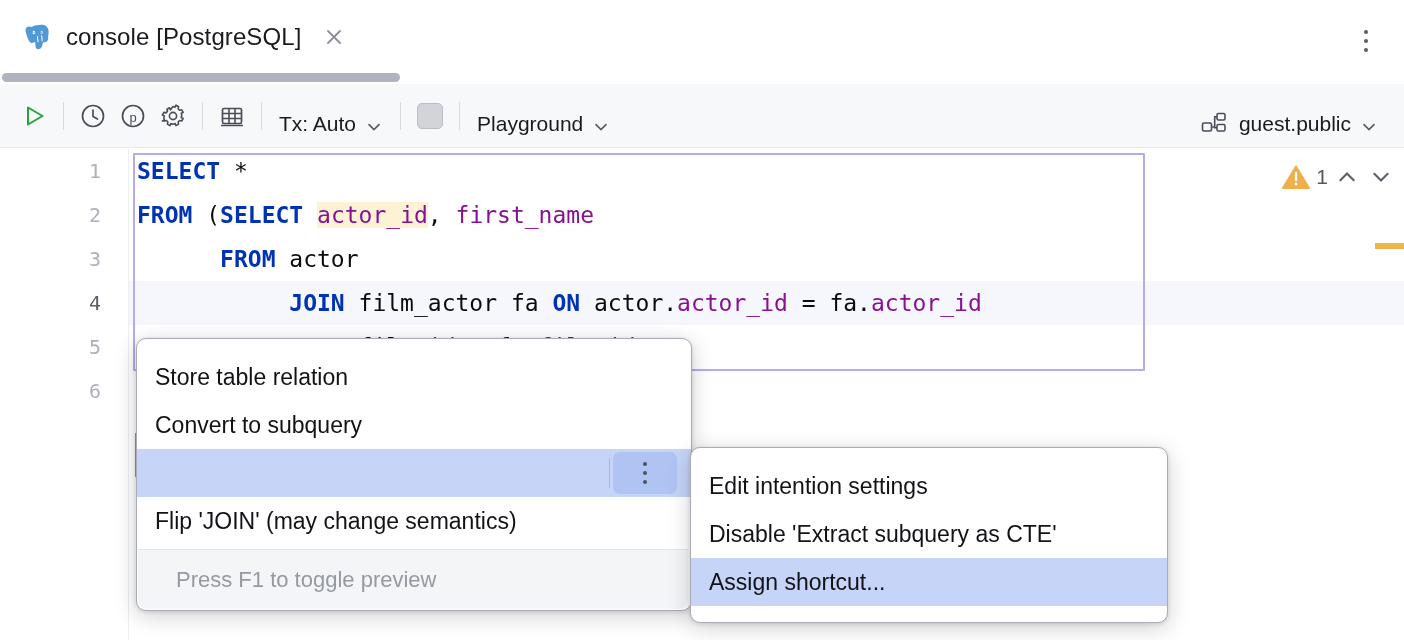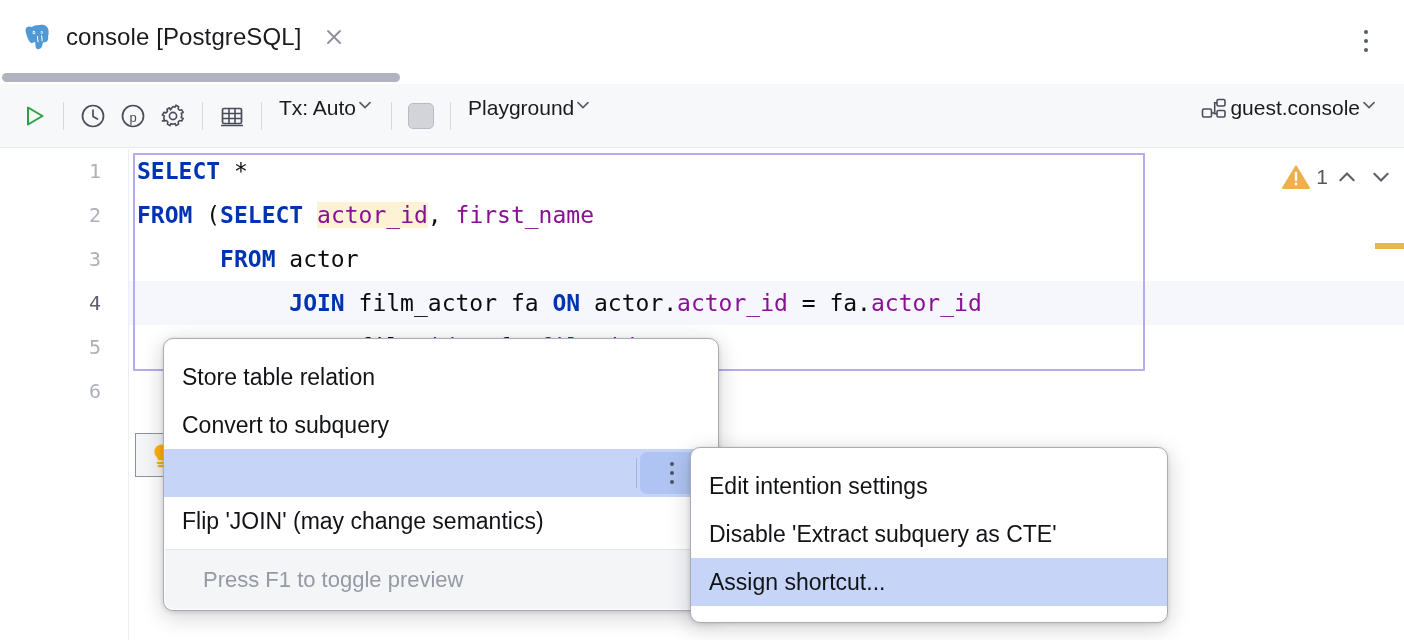--- a/index.html
+++ b/index.html
@@ -60,21 +60,21 @@
   }
   .tb-btn {
     height: 40px; min-width: 40px; border-radius: 6px;
     display: flex; align-items: center; justify-content: center;
     color: #4a4d59;
   }
   .tb-sep { width: 1px; height: 28px; background: #d6d9e0; margin: 0 9px; flex: none; }
   .tb-label { font-size: 21px; color: #1b1b1f; white-space: nowrap; }
   .chev { width: 18px; height: 18px; flex: none; color: #5a5d68; }
   .tb-combo {
-    height: 40px; display: flex; align-items: flex-start; 
+    height: 40px; display: flex; align-items: flex-end; gap: 9px;
     padding: 0 8px; border-radius: 6px;
   }
   .stopsq {
     width: 26px; height: 26px; border-radius: 5px;
     background: #d2d4d9; border: 1px solid #b9bcc4;
   }
   .spacer { flex: 1 1 auto; }
 
   
   .editor {
@@ -132,21 +132,21 @@
     background: #eeb54a;
   }
 
   
   .popup {
     position: absolute; background: #ffffff;
     border: 1px solid #a9acb5; border-radius: 10px;
     box-shadow: 0 5px 22px rgba(20,22,30,.20), 0 1px 4px rgba(20,22,30,.14);
     z-index: 30;
   }
-  #intent-popup { left: 136px; top: 338px; width: 556px; height: 273px; margin-left: 27px; }
+  #intent-popup { left: 136px; top: 338px; width: 556px; height: 273px; }
   #sub-popup   { left: 690px; top: 447px; width: 478px; height: 176px; }
 
   .menu-list { padding-top: 14px; }
   .mi {
     position: relative; height: 48px; display: flex; align-items: center;
     padding: 0 18px; font-size: 23px; color: #121316; white-space: nowrap;
   }
   .mi.sel { background: #c5d4f7; }
   .mi .dots-btn {
     position: absolute; right: 14px; top: 3px; width: 64px; height: 42px;
@@ -265,21 +265,21 @@
 
     <div class="spacer"></div>
 
     <div class="tb-combo" style="margin-right:18px">
       <svg width="30" height="26" viewBox="0 0 30 26">
         <rect x="2.5" y="13" width="9" height="8" rx="1.5" fill="none" stroke="#4a4d59" stroke-width="1.6"></rect>
         <rect x="17" y="3.5" width="8" height="6.5" rx="1.4" fill="none" stroke="#4a4d59" stroke-width="1.6"></rect>
         <rect x="17" y="14.5" width="8" height="6.5" rx="1.4" fill="none" stroke="#4a4d59" stroke-width="1.6"></rect>
         <path d="M11.5 17h3.2M14.7 17V6.8h2.3M14.7 17v.8h2.3" fill="none" stroke="#4a4d59" stroke-width="1.6"></path>
       </svg>
-      <span class="tb-label">guest.console</span>
+      <span class="tb-label">guest.public</span>
       <svg class="chev" viewBox="0 0 18 18">
           <path d="M4 6.6 L9 11.6 L14 6.6" fill="none" stroke="currentColor" stroke-width="1.7" stroke-linecap="round"></path>
         </svg>
     </div>
   </div>
 
   <div class="editor">
 
     <div class="curline" style="top:132px"></div>
 

